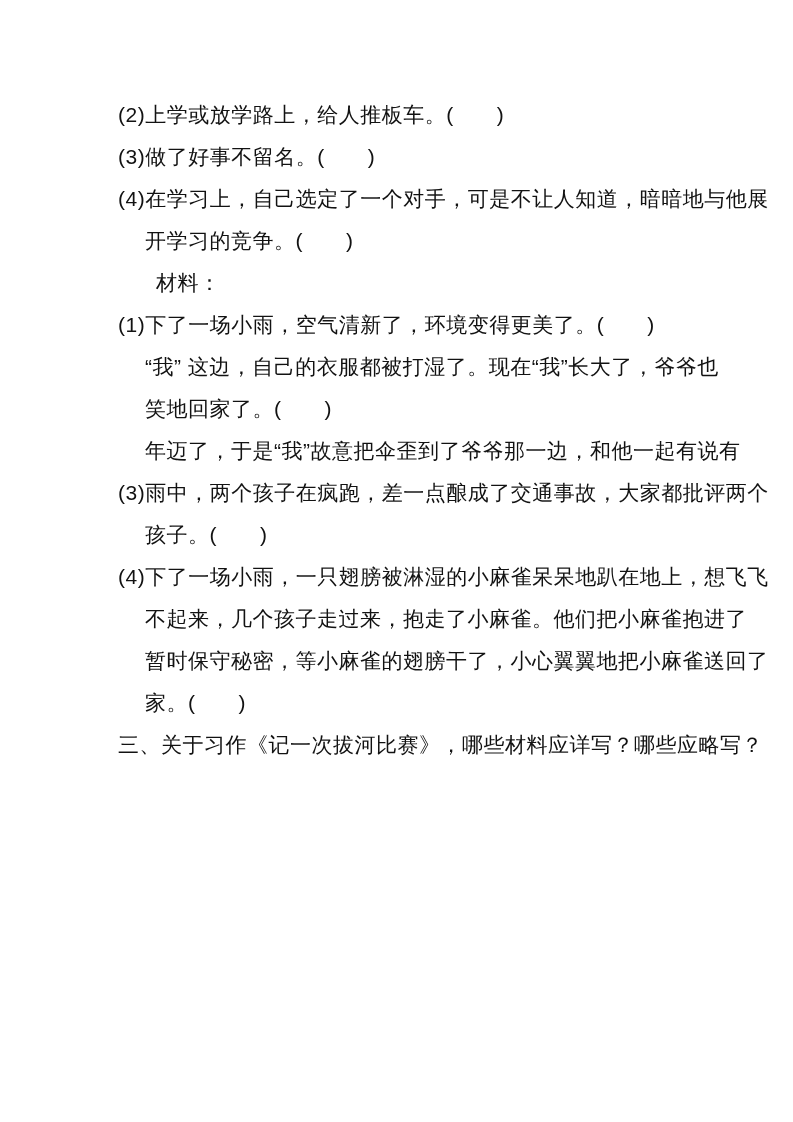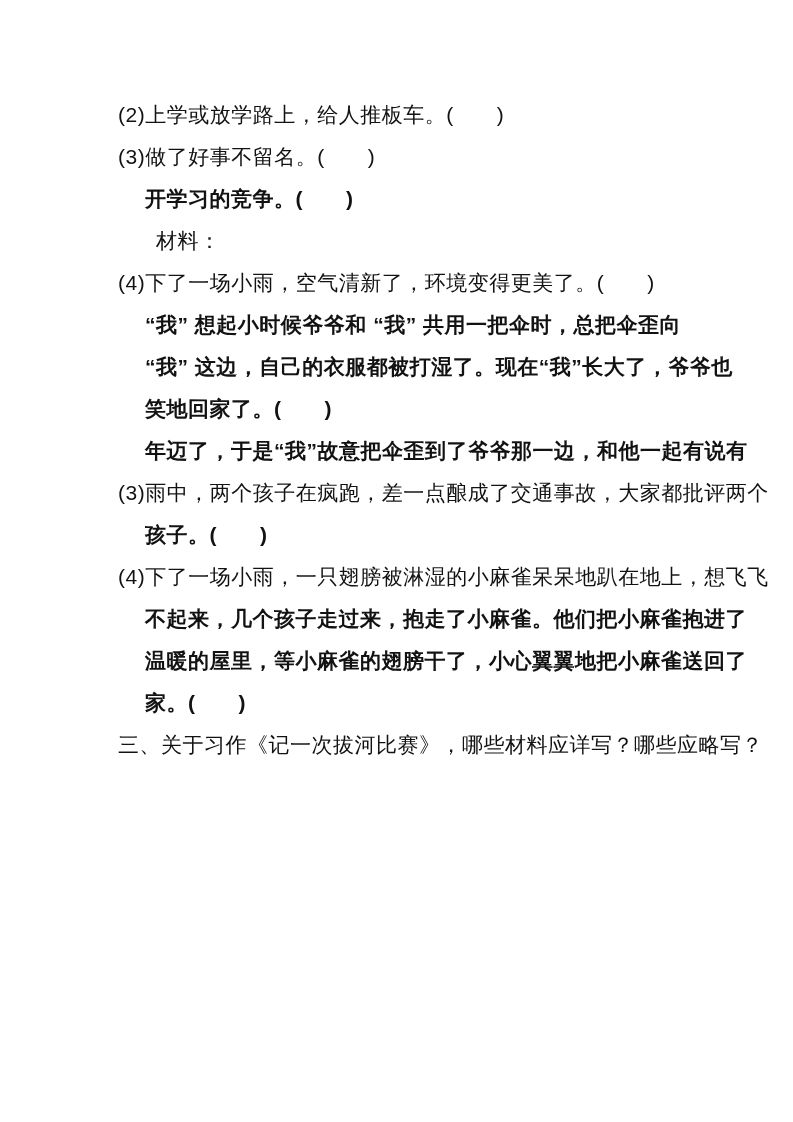--- a/index.html
+++ b/index.html
@@ -26,39 +26,39 @@
   .doc-body {
     color: #121212;
     font-size: 21px;
     line-height: 42px;
   }
   .line {
     white-space: nowrap;
     letter-spacing: 0.5px;
   }
   .indent-item { padding-left: 0; }
-  .indent-cont { padding-left: 27px; font-weight: bold; }
+  .indent-cont { padding-left: 27px; }
   .indent-sub  { padding-left: 38px; }
 </style>
 </head>
 <body>
 
 <div class="page">
   <div class="doc-body" id="doc-body">
 
   <div class="line indent-item">(2)上学或放学路上，给人推板车。(　　)</div>
       <div class="line indent-item">(3)做了好事不留名。(　　)</div>
+      <div class="line indent-item">(4)在学习上，自己选定了一个对手，可是不让人知道，暗暗地与他展</div>
       <div class="line indent-cont">开学习的竞争。(　　)</div>
       <div class="line indent-sub">材料：</div>
-      <div class="line indent-item">(4)下了一场小雨，空气清新了，环境变得更美了。(　　)</div>
-      <div class="line indent-cont">“我” 想起小时候爷爷和 “我” 共用一把伞时，总把伞歪向</div>
+      <div class="line indent-item">(1)下了一场小雨，空气清新了，环境变得更美了。(　　)</div>
       <div class="line indent-cont">“我” 这边，自己的衣服都被打湿了。现在“我”长大了，爷爷也</div>
       <div class="line indent-cont">笑地回家了。(　　)</div>
       <div class="line indent-cont">年迈了，于是“我”故意把伞歪到了爷爷那一边，和他一起有说有</div>
       <div class="line indent-item">(3)雨中，两个孩子在疯跑，差一点酿成了交通事故，大家都批评两个</div>
       <div class="line indent-cont">孩子。(　　)</div>
       <div class="line indent-item">(4)下了一场小雨，一只翅膀被淋湿的小麻雀呆呆地趴在地上，想飞飞</div>
       <div class="line indent-cont">不起来，几个孩子走过来，抱走了小麻雀。他们把小麻雀抱进了</div>
-      <div class="line indent-cont">温暖的屋里，等小麻雀的翅膀干了，小心翼翼地把小麻雀送回了</div>
+      <div class="line indent-cont">暂时保守秘密，等小麻雀的翅膀干了，小心翼翼地把小麻雀送回了</div>
       <div class="line indent-cont">家。(　　)</div>
       <div class="line indent-item">三、关于习作《记一次拔河比赛》，哪些材料应详写？哪些应略写？</div>
     </div>
 </div>
 
 </body></html>

